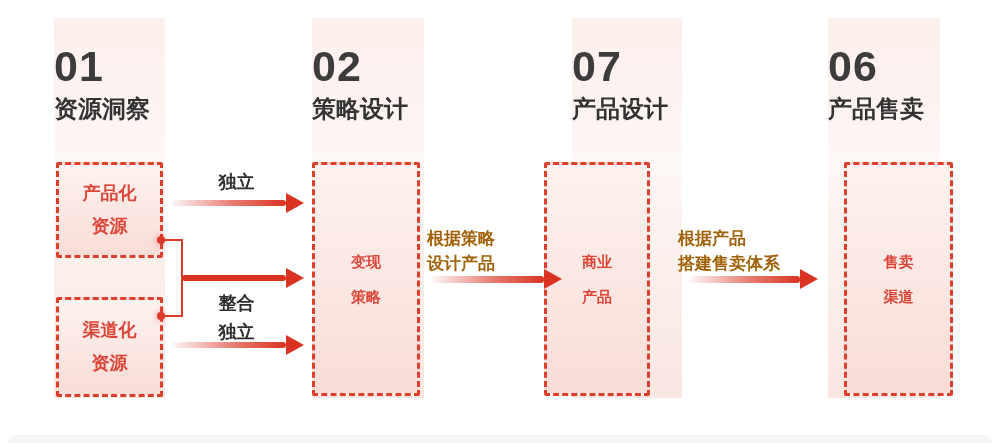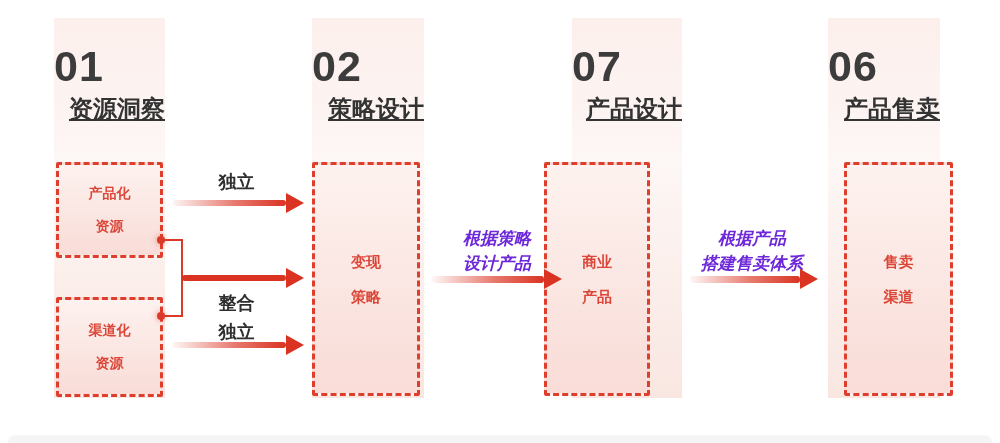--- a/index.html
+++ b/index.html
@@ -14,36 +14,36 @@
   }
   .strip1{left:54px;width:111px;}
   .strip2{left:312px;width:112px;}
   .strip3{left:572px;width:110px;}
   .strip4{left:828px;width:112px;}
   .stage-number{
     margin-top:20px;text-align:left;font-size:43px;line-height:56px;
     font-weight:700;color:#3c3c3c;letter-spacing:1px;
   }
   .stage-title{
-    text-align:right;font-size:24px;line-height:30px;font-weight:700;color:#333333;text-decoration:underline;
+    text-align:left;font-size:24px;line-height:30px;font-weight:700;color:#333333;
   }
   
   .dbox{
     position:absolute;border:3px dashed #de3e2c;border-radius:2px;
     background:linear-gradient(180deg,#fdf2ef 0%,#f9dcd7 100%);
     display:flex;flex-direction:column;align-items:center;justify-content:center;
     box-sizing:border-box;
   }
   .dbox-a{left:56px;top:162px;width:107px;height:96px;}
   .dbox-b{left:56px;top:297px;width:107px;height:100px;}
   .dbox-c{left:312px;top:162px;width:108px;height:234px;}
   .dbox-d{left:544px;top:162px;width:106px;height:234px;}
   .dbox-e{left:828px;top:162px;width:109px;height:234px;margin-left:16px;}
   .dbox .line{color:#dc4638;font-weight:700;text-align:center;}
-  .dbox-a .line,.dbox-b .line{font-size:14px;line-height:33px;}
+  .dbox-a .line,.dbox-b .line{font-size:18px;line-height:33px;}
   .dbox-c .line,.dbox-d .line,.dbox-e .line{font-size:15px;line-height:35px;}
   
   .shaft{position:absolute;height:6px;border-radius:3px;}
   .shaft.grad{background:linear-gradient(90deg,rgba(218,51,34,0.04) 0%,rgba(218,51,34,0.65) 55%,#da3322 100%);}
   .shaft.solid{background:#da3322;}
   .head{position:absolute;width:0;height:0;border-top:10px solid transparent;border-bottom:10px solid transparent;border-left:18px solid #da3322;}
   .shaft1{left:172px;top:200px;width:114px;}
   .head1{left:286px;top:193px;}
   .shaft2{left:182px;top:275px;width:104px;}
   .head2{left:286px;top:268px;}
@@ -52,21 +52,21 @@
   .shaft4{left:432px;top:276px;width:112px;height:7px;}
   .head4{left:544px;top:269px;}
   .shaft5{left:690px;top:276px;width:110px;height:7px;}
   .head5{left:800px;top:269px;}
   
   .alabel{position:absolute;width:133px;left:170px;text-align:center;font-size:18px;font-weight:700;color:#2e2e2e;}
   .alabel1{top:170px;}
   .alabel2{top:247px;margin-top:44px;}
   .alabel3{top:320px;}
   
-  .blabel{position:absolute;text-align:center;font-size:17px;line-height:25px;font-weight:700;color:#6d28d9;font-style:italic;}
+  .blabel{position:absolute;text-align:left;font-size:17px;line-height:25px;font-weight:700;color:#a16207;}
   .blabel4{left:427px;width:140px;top:226px;}
   .blabel5{left:678px;width:148px;top:226px;}
   
   .dot{position:absolute;width:8px;height:8px;border-radius:50%;background:#dc3a29;box-shadow:0 0 6px rgba(220,58,41,0.55);}
   .dot1{left:157px;top:236px;}
   .dot2{left:157px;top:312px;}
   .bline{position:absolute;background:#dc3a29;}
   .bline-h1{left:161px;top:239px;width:22px;height:2px;}
   .bline-v{left:181px;top:239px;width:2px;height:78px;}
   .bline-h2{left:161px;top:315px;width:22px;height:2px;}

